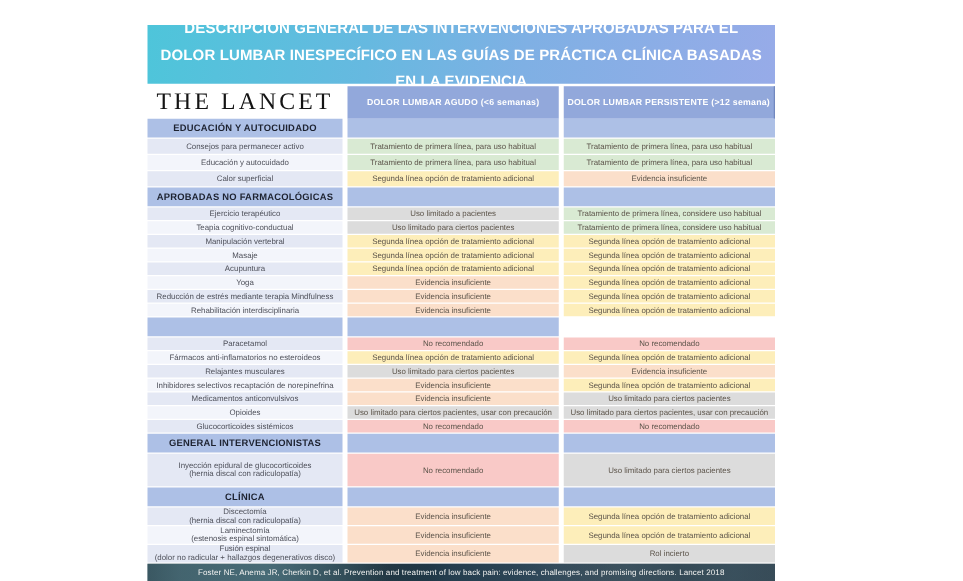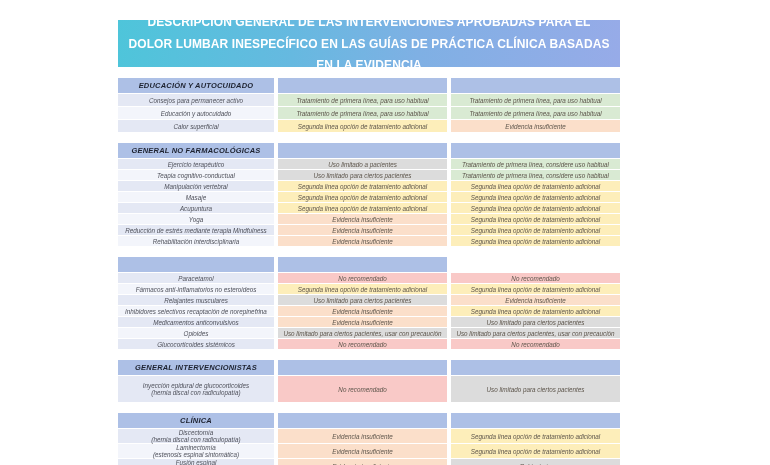--- a/index.html
+++ b/index.html
@@ -20,21 +20,21 @@
   .brand{
     background:#ffffff;color:#141414;font-family:"Liberation Serif",serif;
     font-size:19px;letter-spacing:2.5px;display:flex;align-items:center;justify-content:center;
     white-space:nowrap;
   }
   .colhead{
     background:#92a8db;color:#ffffff;font-size:7px;font-weight:bold;letter-spacing:0.2px;
     display:flex;align-items:center;justify-content:center;text-align:center;padding:0 3px;box-sizing:border-box;
   }
   .colhead.last{border-right:1px solid #7288bf;}
-  .section{margin-top:11px;font-style:italic;}
+  .section{margin-top:0;}
   .band{height:15px;margin-bottom:1px;}
   .band-cell{background:#adc0e6;}
   .band-cell.first{
     color:#1d2230;font-weight:bold;font-size:7.5px;letter-spacing:0.2px;
     display:flex;align-items:center;justify-content:center;text-align:center;
   }
   .row{margin-bottom:1px;}
   .label-cell{
     background:#e4e8f4;color:#4e505a;font-size:6.3px;line-height:7px;
     display:flex;flex-direction:column;align-items:center;justify-content:center;
@@ -60,20 +60,25 @@
     color:#f4f4f2;font-size:6.4px;letter-spacing:0.1px;
     display:flex;align-items:center;justify-content:center;white-space:nowrap;
   }
 </style>
 </head>
 <body>
 
 <div class="content">
   <div class="title">DESCRIPCIÓN GENERAL DE LAS INTERVENCIONES APROBADAS PARA EL DOLOR LUMBAR INESPECÍFICO EN LAS GUÍAS DE PRÁCTICA CLÍNICA BASADAS EN LA EVIDENCIA</div>
 
+  <div class="grid header-row">
+    <div class="brand">THE LANCET</div>
+    <div class="colhead">DOLOR LUMBAR AGUDO (&lt;6 semanas)</div>
+    <div class="colhead last">DOLOR LUMBAR PERSISTENTE (&gt;12 semana)</div>
+  </div>
 
   <div id="table-body">
       <div class="section s-med">
         <div class="grid band">
           <div class="band-cell first">EDUCACIÓN Y AUTOCUIDADO</div>
           <div class="band-cell"></div>
           <div class="band-cell"></div>
         </div>
         <div class="grid row odd">
           <div class="label-cell">
@@ -92,21 +97,21 @@
         <div class="grid row odd">
           <div class="label-cell">
             <div class="">Calor superficial</div>
           </div>
           <div class="cell" style="background: rgb(253, 238, 186);">Segunda línea opción de tratamiento adicional</div>
           <div class="cell" style="background: rgb(251, 223, 202);">Evidencia insuficiente</div>
         </div>
       </div>
       <div class="section s-tight">
         <div class="grid band">
-          <div class="band-cell first">GENERAL NO FARMACOLÓGICAS</div>
+          <div class="band-cell first">APROBADAS NO FARMACOLÓGICAS</div>
           <div class="band-cell"></div>
           <div class="band-cell"></div>
         </div>
         <div class="grid row odd">
           <div class="label-cell">
             <div class="">Ejercicio terapéutico</div>
           </div>
           <div class="cell" style="background: rgb(220, 220, 220);">Uso limitado a pacientes</div>
           <div class="cell" style="background: rgb(217, 234, 211);">Tratamiento de primera línea, considere uso habitual</div>
         </div>

